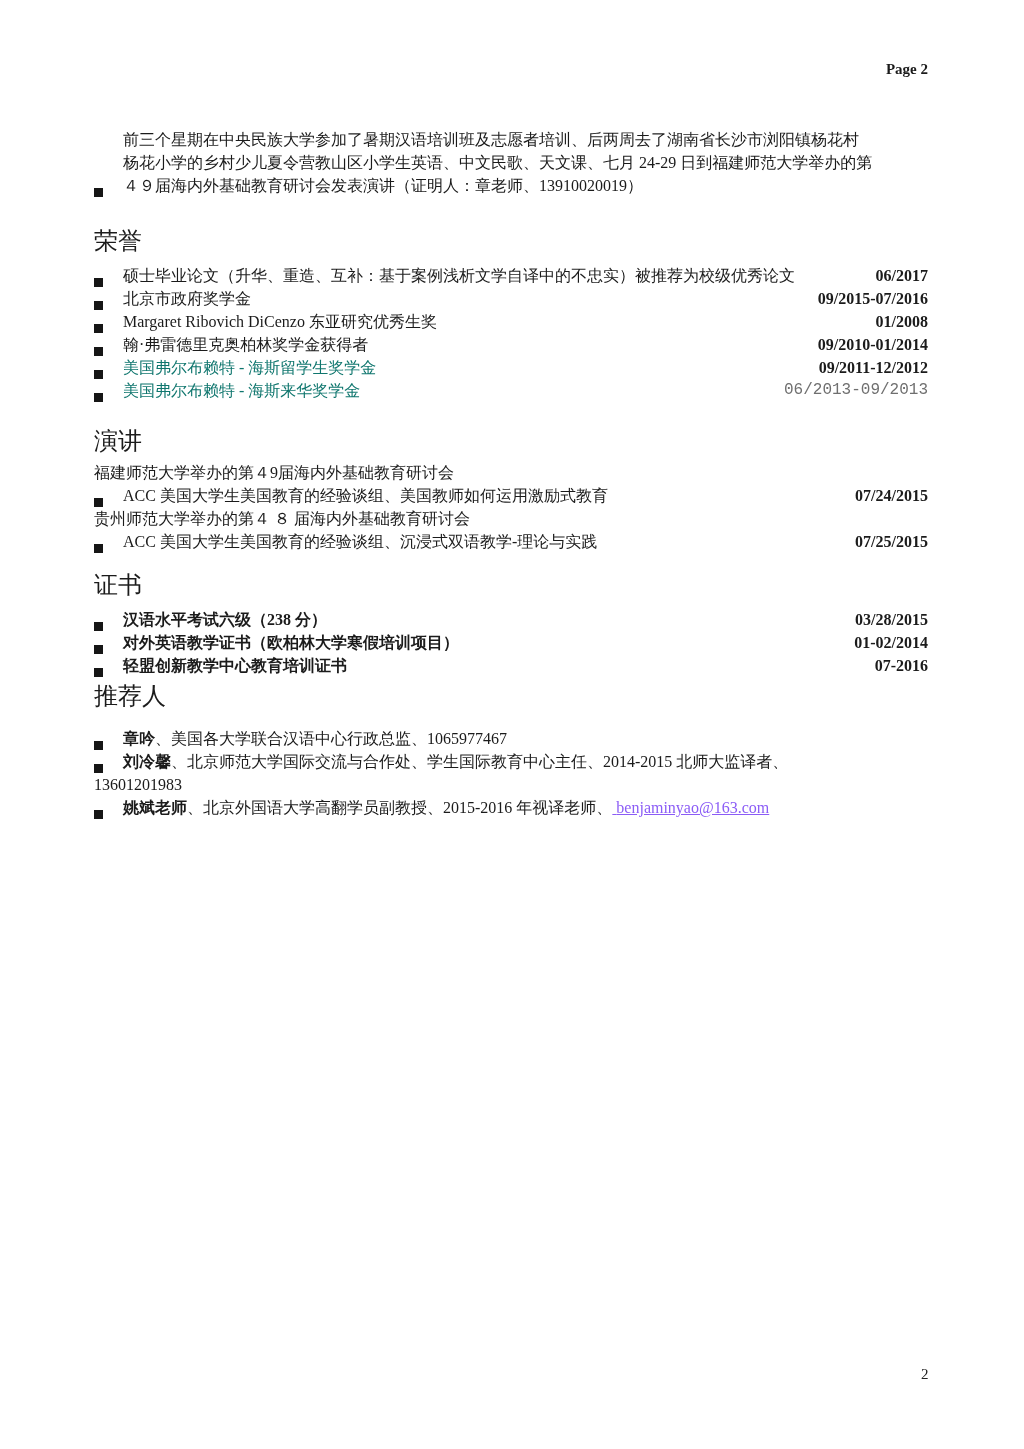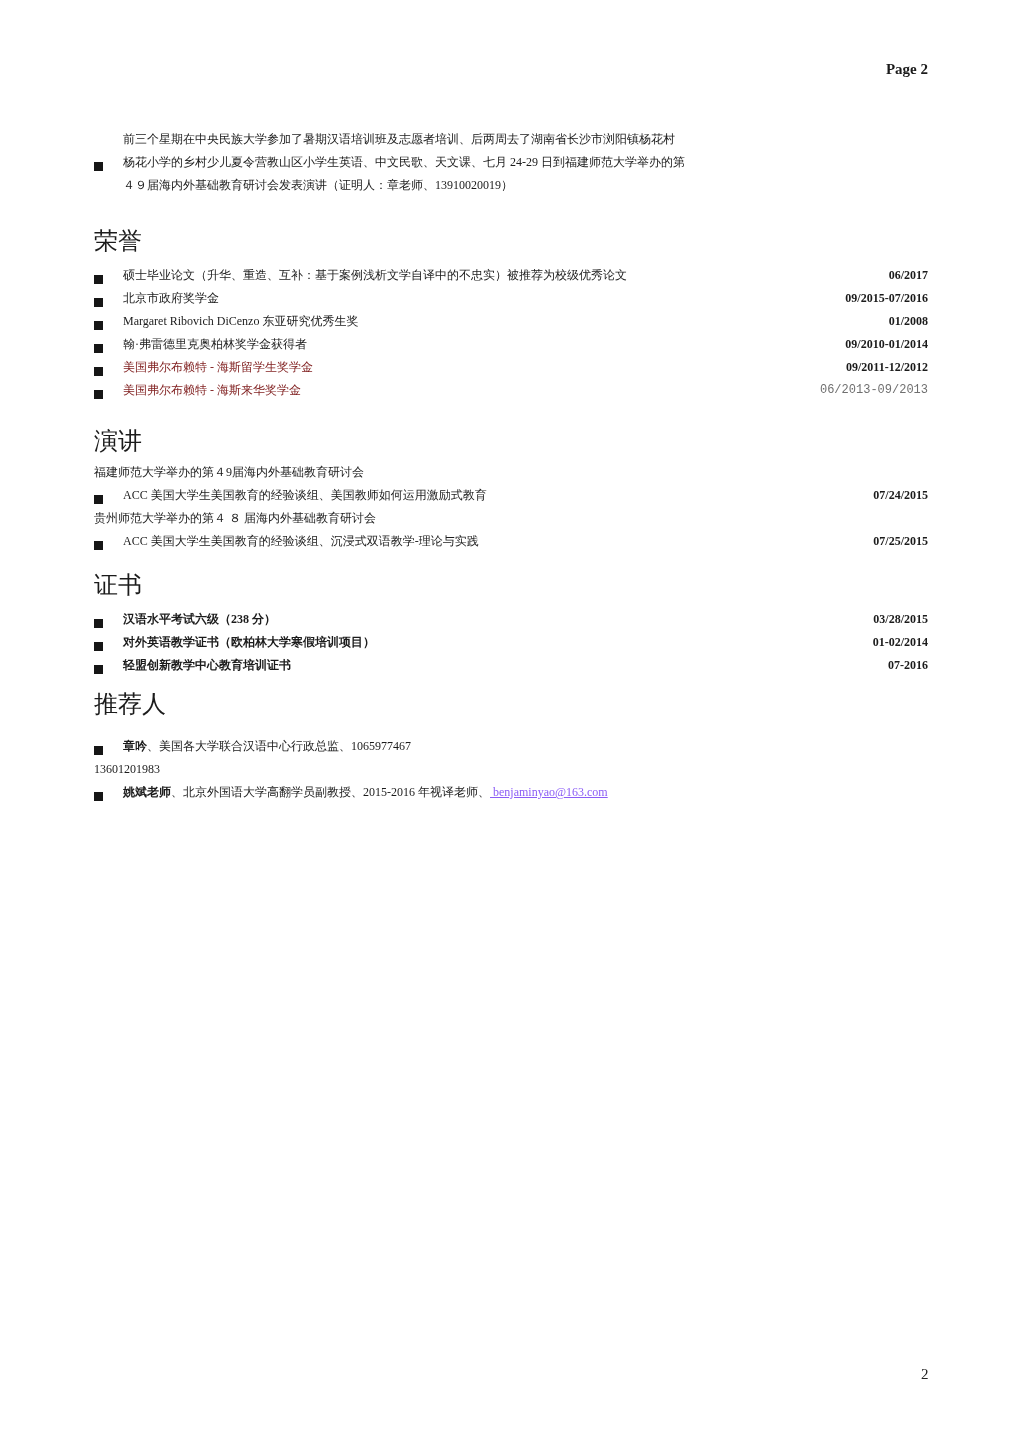--- a/index.html
+++ b/index.html
@@ -14,43 +14,43 @@
   .content { position: absolute; left: 94px; top: 0; width: 834px; }
 
   .page-header {
     margin-top: 58px;
     text-align: right;
     font-weight: 700;
     font-size: 15px;
     line-height: 22px;
   }
 
-  .row { display: flex; align-items: center; font-size: 12px; line-height: 23px; }
+  .row { display: flex; align-items: flex-end; font-size: 16px; line-height: 23px; }
   .bullet {
     flex: 0 0 9px; width: 9px; height: 9px;
     background: #161616;
     margin: 7px 20px 0 0;
   }
   .txt { min-width: 0; }
   .date { margin-left: auto; font-weight: 700; white-space: nowrap; padding-left: 10px; }
   .date.muted-date { font-weight: 400; color: #6f6f6f; font-family: Liberation Mono, monospace; }
-  .muted { color: #7f1d1d; }
+  .muted { color: #0f766e; }
   .bold { font-weight: 700; }
   .lines { flex: 1; }
 
   .section-title { font-size: 24px; line-height: 30px; font-weight: 400; }
 
   .intro { margin-top: 48px; }
   #honors-title   { margin-top: 29px; }
   #honors-list    { margin-top: 8px; }
   #speeches-title { margin-top: 24px; }
   #speeches-list  { margin-top: 5px; }
   #certs-title    { margin-top: 17px; }
   #certs-list     { margin-top: 8px; }
-  #refs-title     { margin-top: 12px; }
+  #refs-title     { margin-top: 4px; }
   #refs-list      { margin-top: 16px; }
 
   .email-link { color: #8b5cf6; text-decoration: underline; cursor: pointer; }
   .email-link::before { content: " "; white-space: pre; }
 
   .footer-digit {
     position: absolute; left: 921px; top: 1366px;
     width: 13px; height: 13px; overflow: hidden;
     font-size: 15px; line-height: 17px; color: #222222;
   }
@@ -144,20 +144,24 @@
     </div>
   </div>
 
   <div class="section-title" id="refs-title">推荐人</div>
   <div id="refs-list">
     <div class="row">
       <span class="bullet"></span>
       <span class="txt"><span class="bold">章吟</span><span>、美国各大学联合汉语中心行政总监、1065977467</span></span>
     </div>
     <div class="row">
+      <span class="bullet"></span>
+      <span class="txt"><span class="bold">刘冷馨</span><span>、北京师范大学国际交流与合作处、学生国际教育中心主任、2014-2015 北师大监译者、</span></span>
+    </div>
+    <div class="row">
       <span class="txt">13601201983</span>
     </div>
     <div class="row">
       <span class="bullet"></span>
       <span class="txt"><span class="bold">姚斌老师</span><span>、北京外国语大学高翻学员副教授、2015-2016 年视译老师、</span><a class="email-link">benjaminyao@163.com</a></span>
     </div>
   </div>
 
 </div>
 

